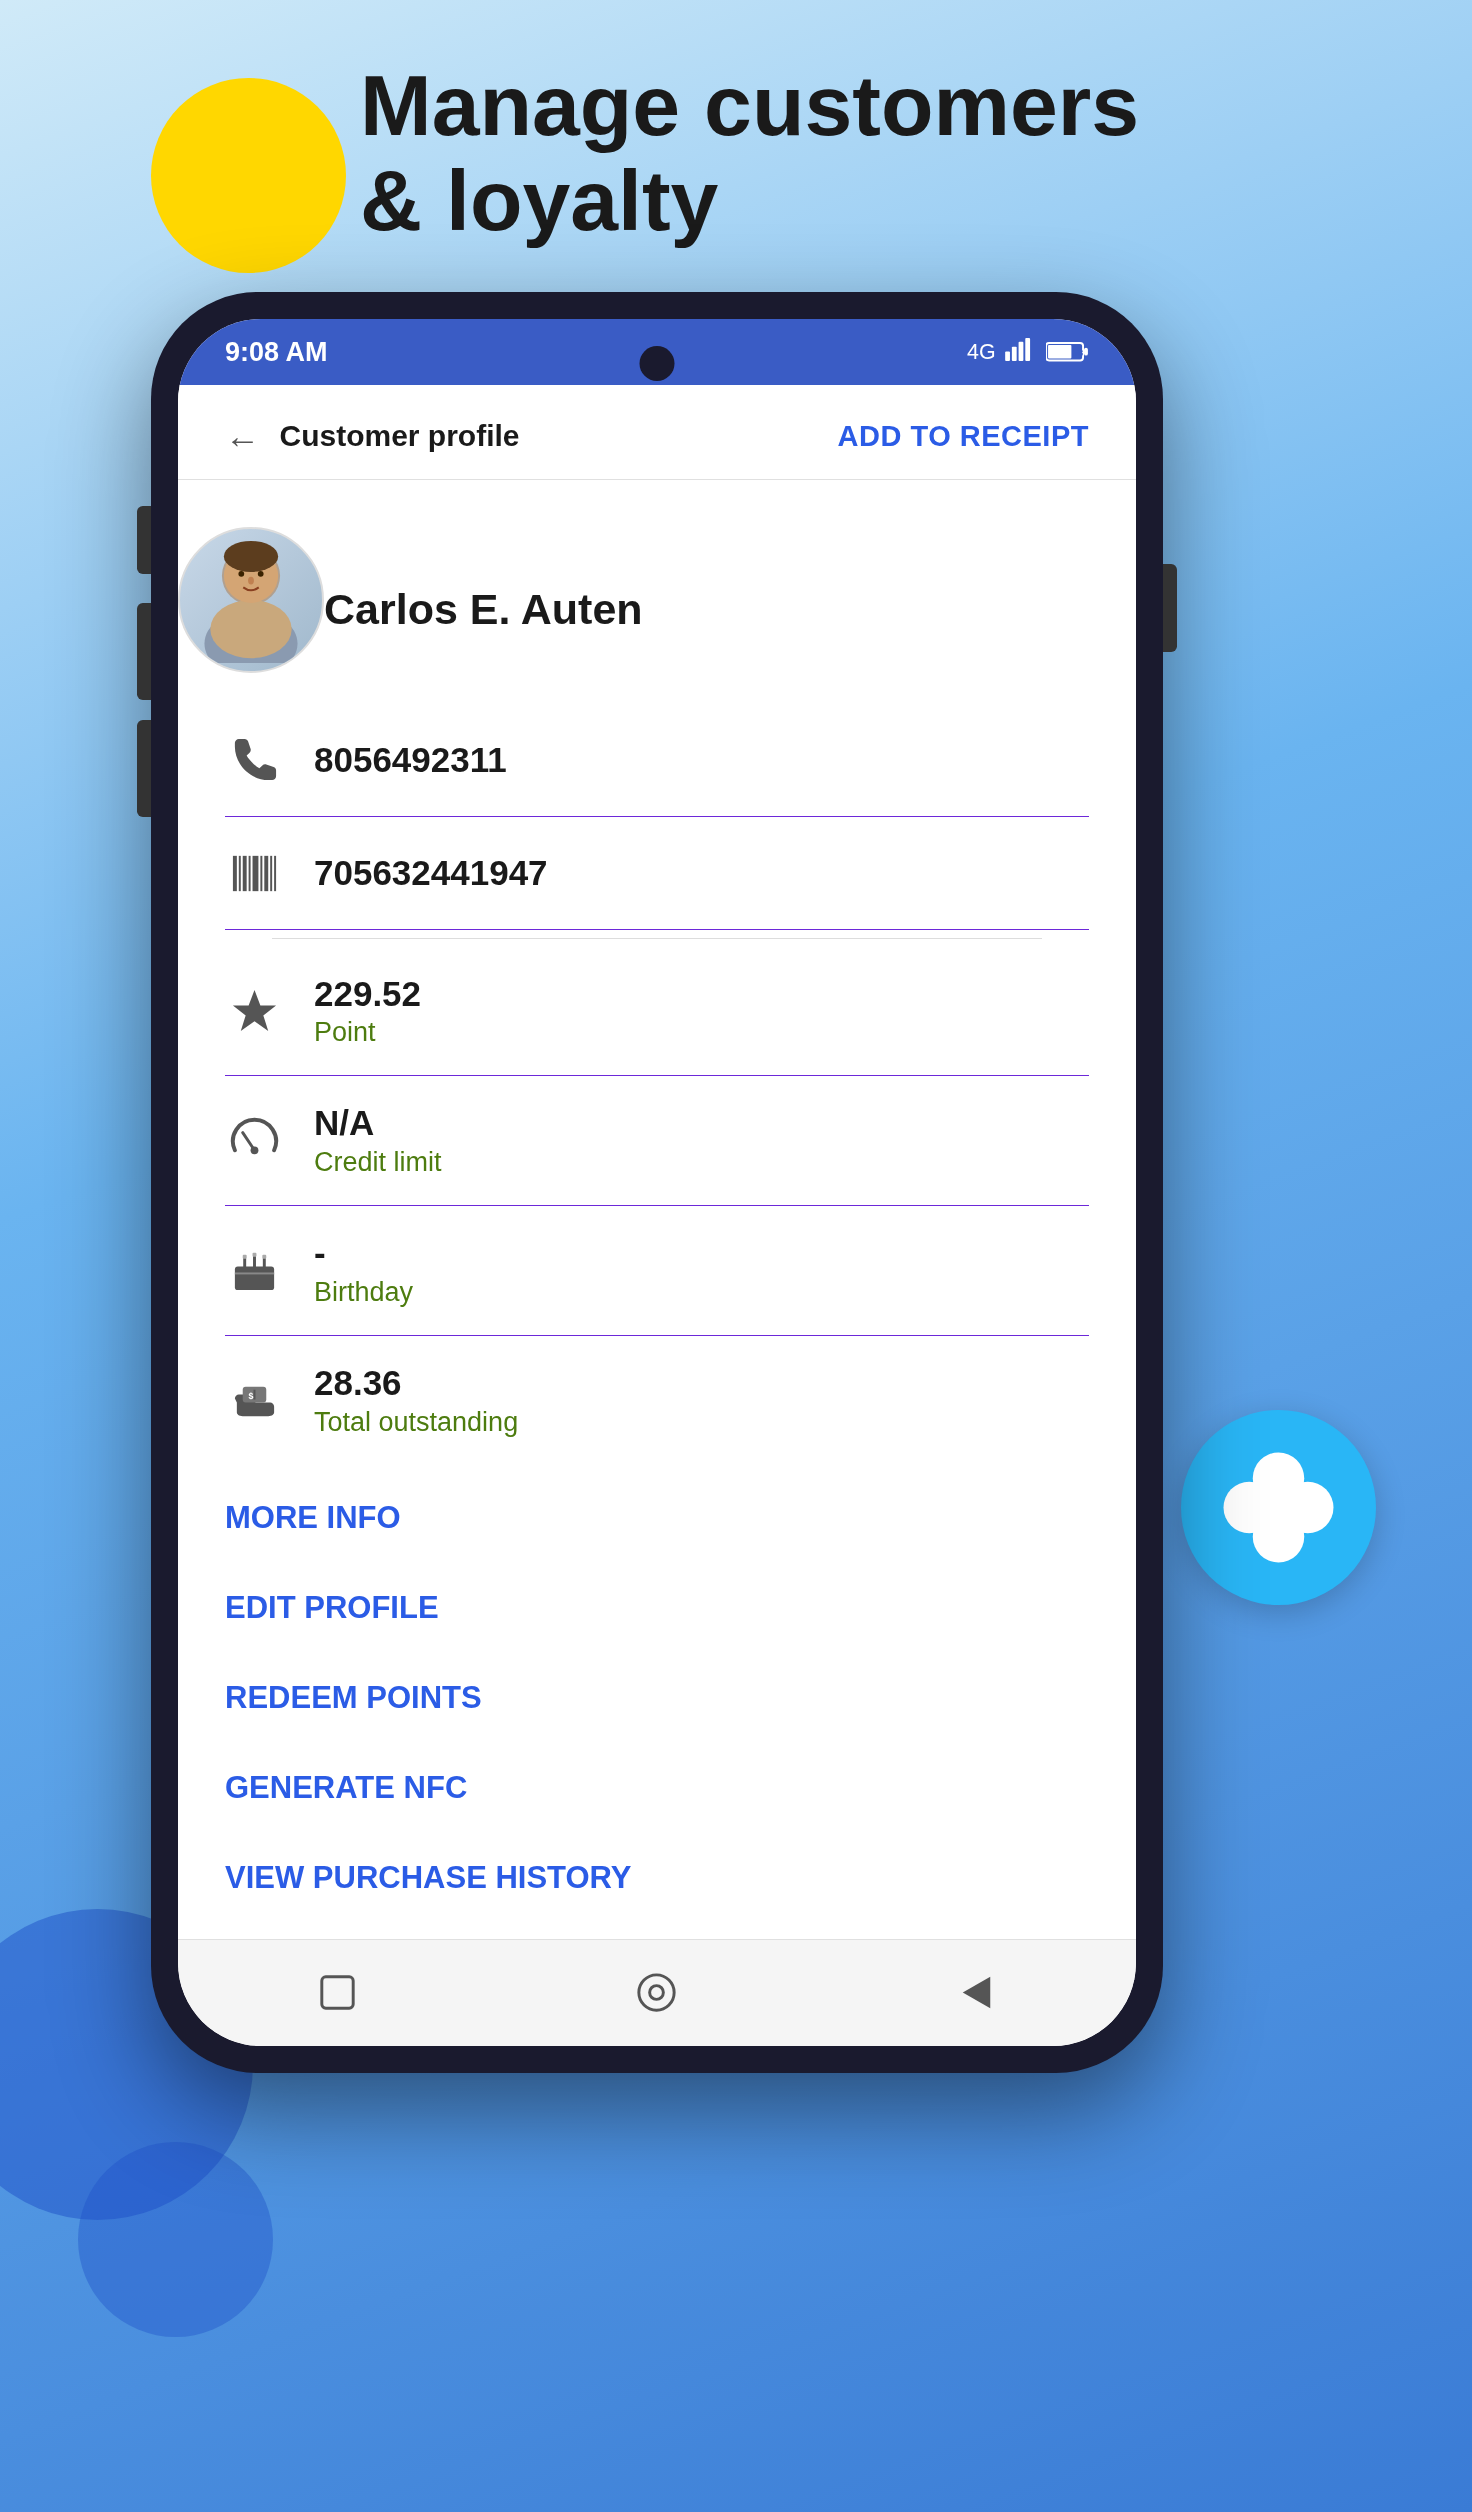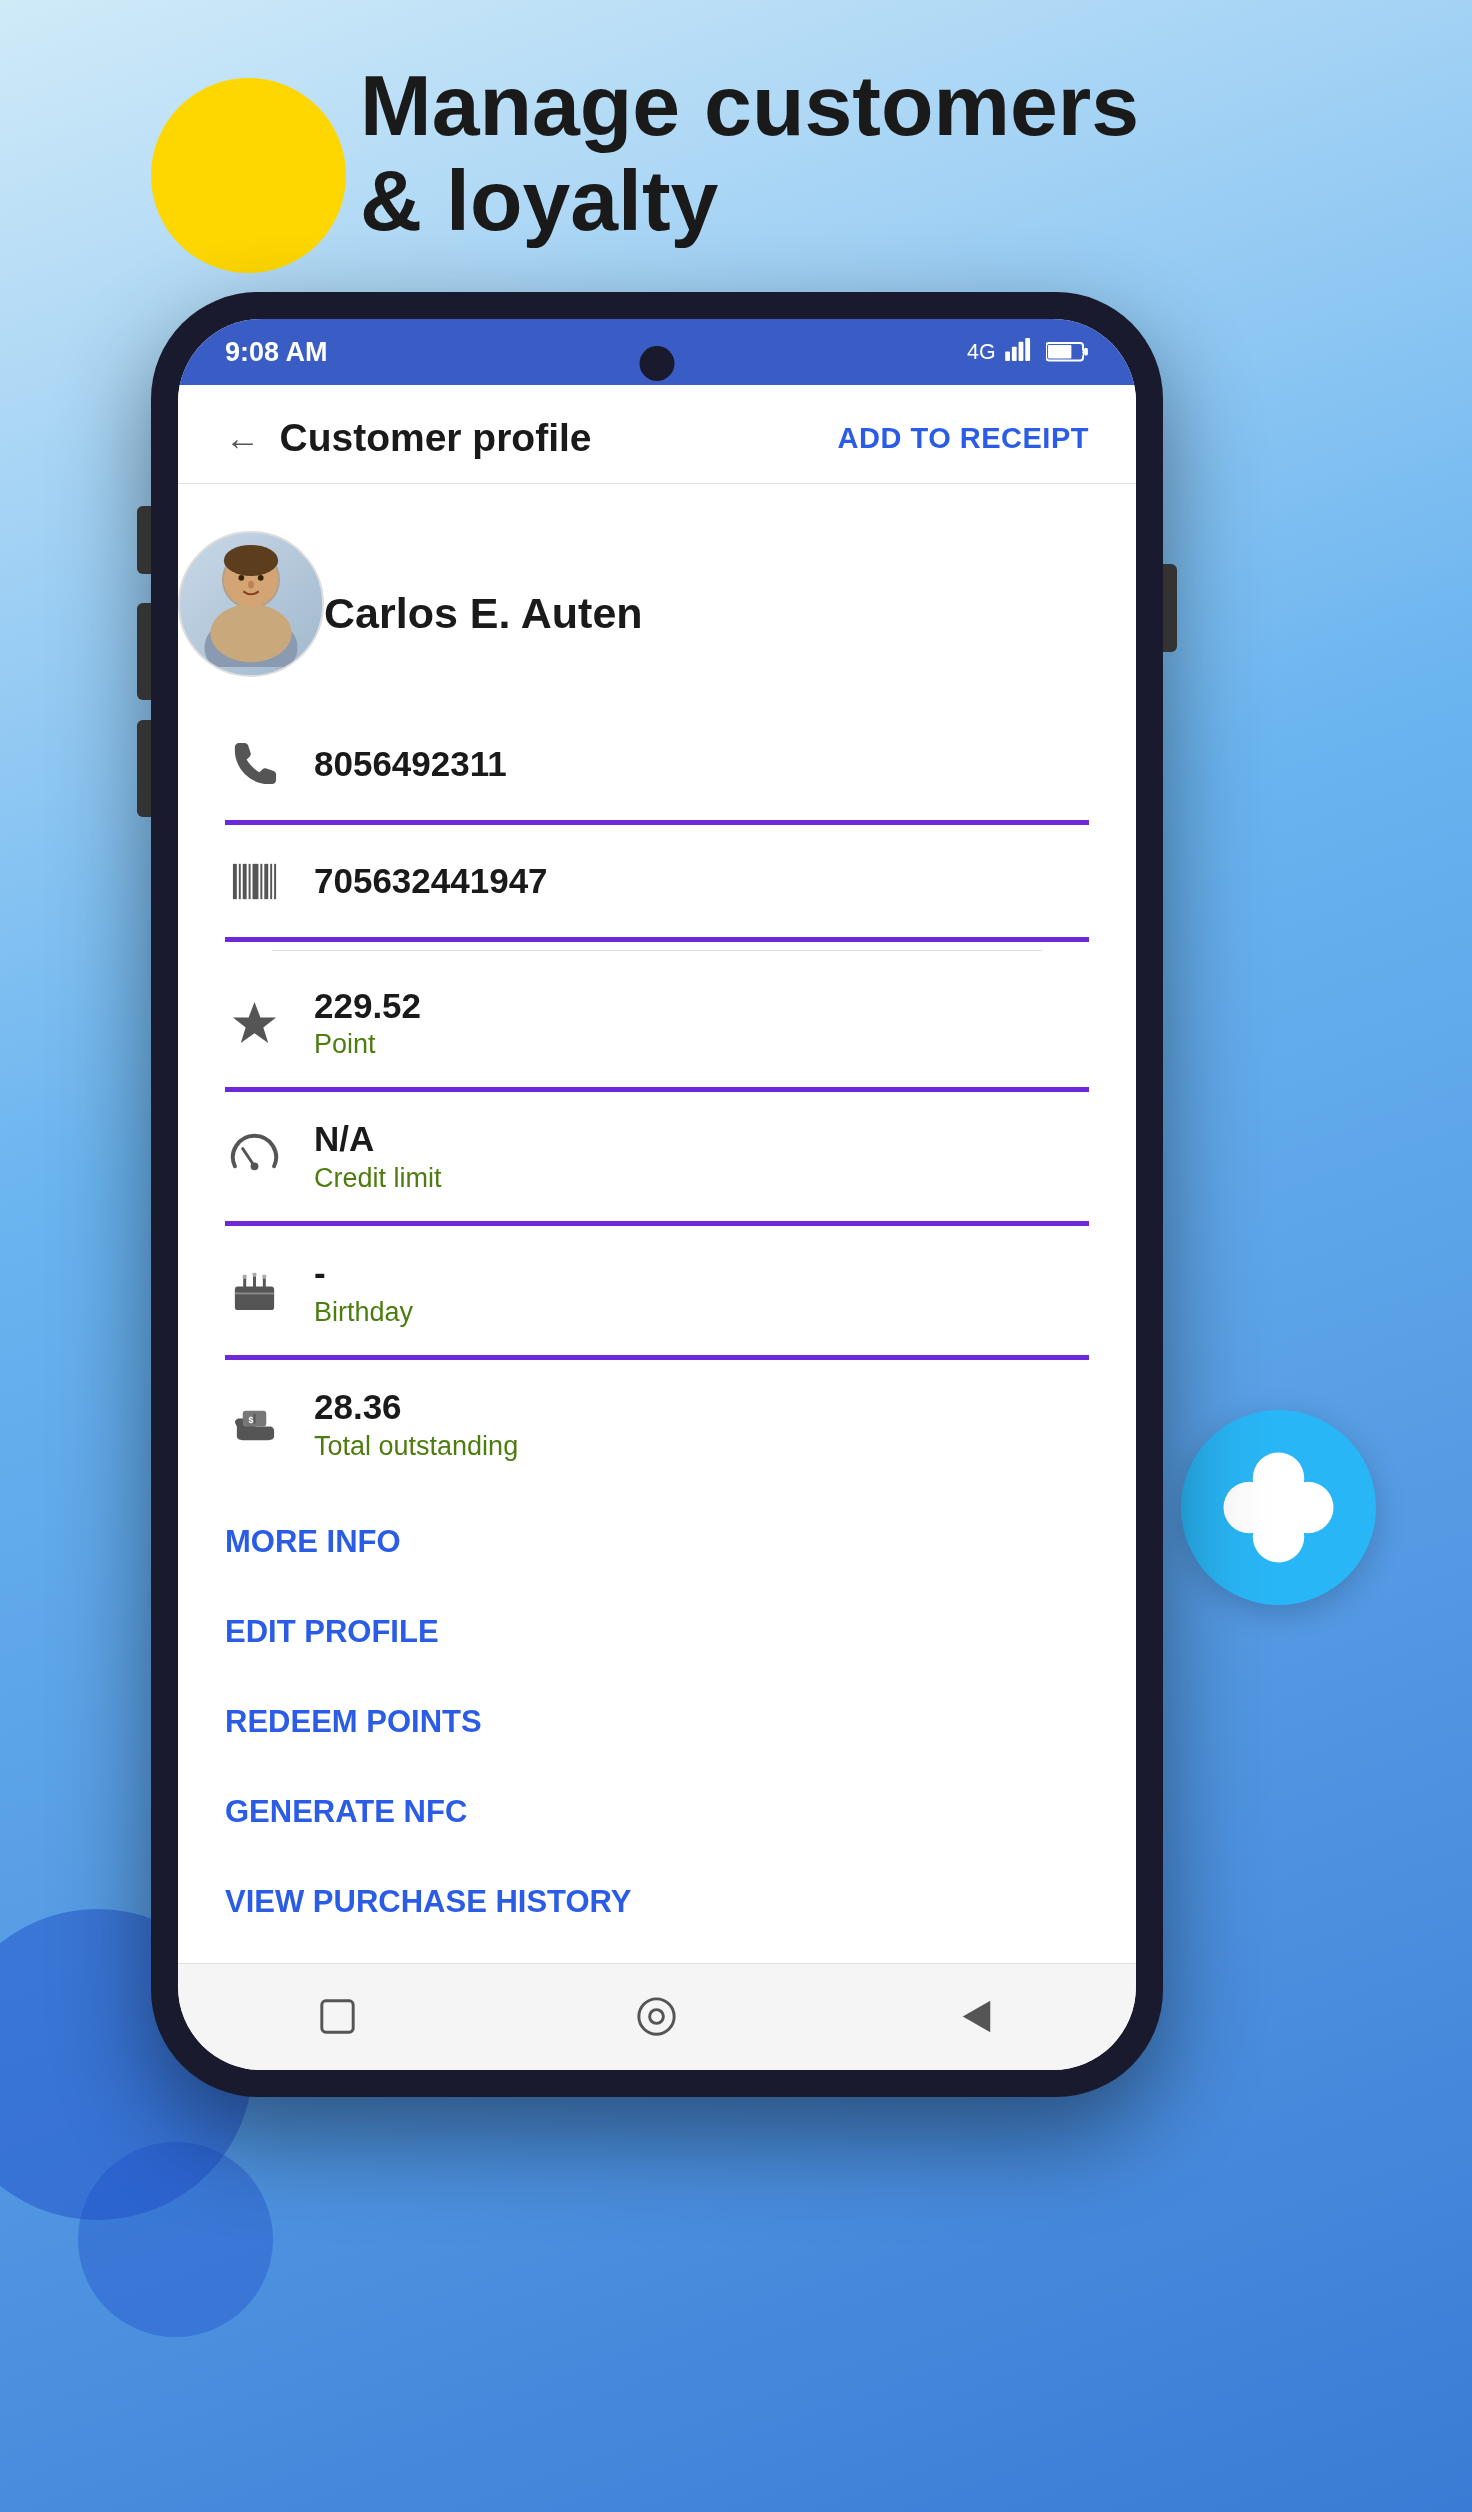--- a/index.html
+++ b/index.html
@@ -133,21 +133,21 @@
     .header-left {
       display: flex;
       align-items: center;
       gap: 19.5px;
     }
     .back-arrow {
       font-size: 35px;
       color: #555;
     }
     .header-title {
-      font-size: 39px;
+      font-size: 30px;
       font-weight: 600;
       color: #1a1a1a;
     }
     .add-to-receipt-btn {
       font-size: 29px;
       font-weight: 700;
       color: #2b5ce6;
       letter-spacing: 0.5px;
     }
 
@@ -183,21 +183,21 @@
 
     
     .info-section {
       background: #fff;
       padding: 0 47px;
     }
     .info-row {
       display: flex;
       align-items: center;
       padding: 27px 0;
-      border-bottom: 5px solid #6d28d9;
+      border-bottom: 1px solid #6d28d9;
       gap: 31px;
     }
     .info-row:last-child {
       border-bottom: none;
     }
     .info-icon {
       width: 58px;
       height: 58px;
       display: flex;
       align-items: center;

